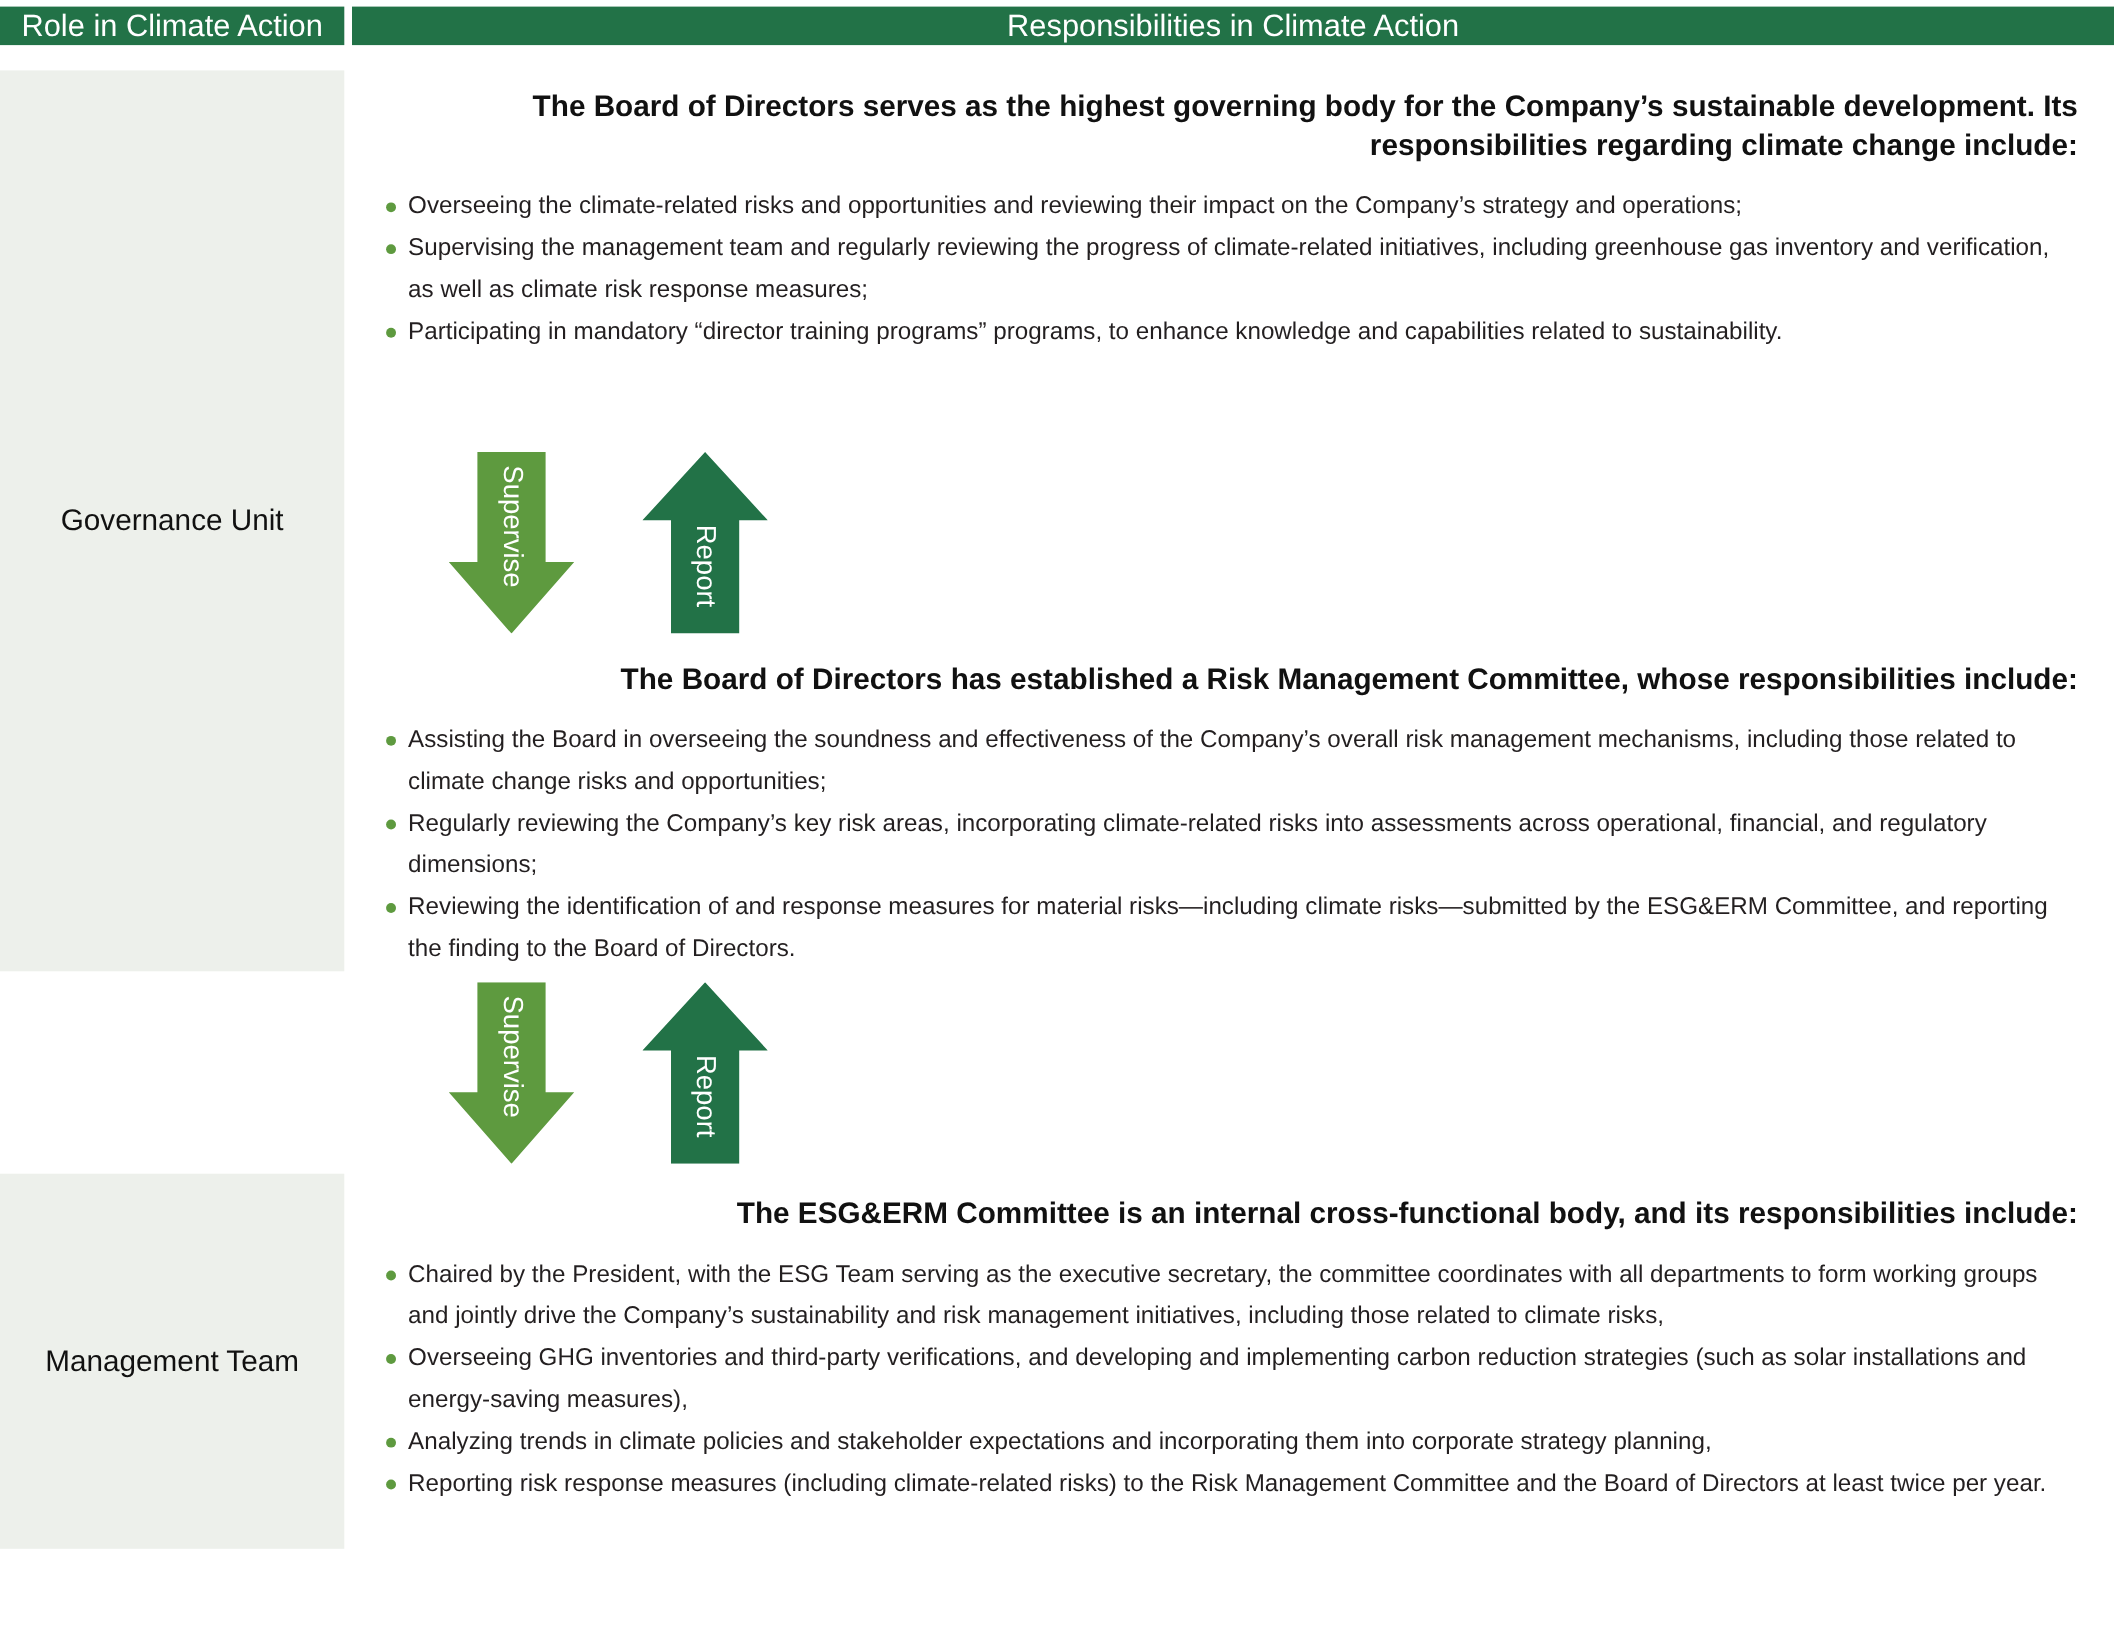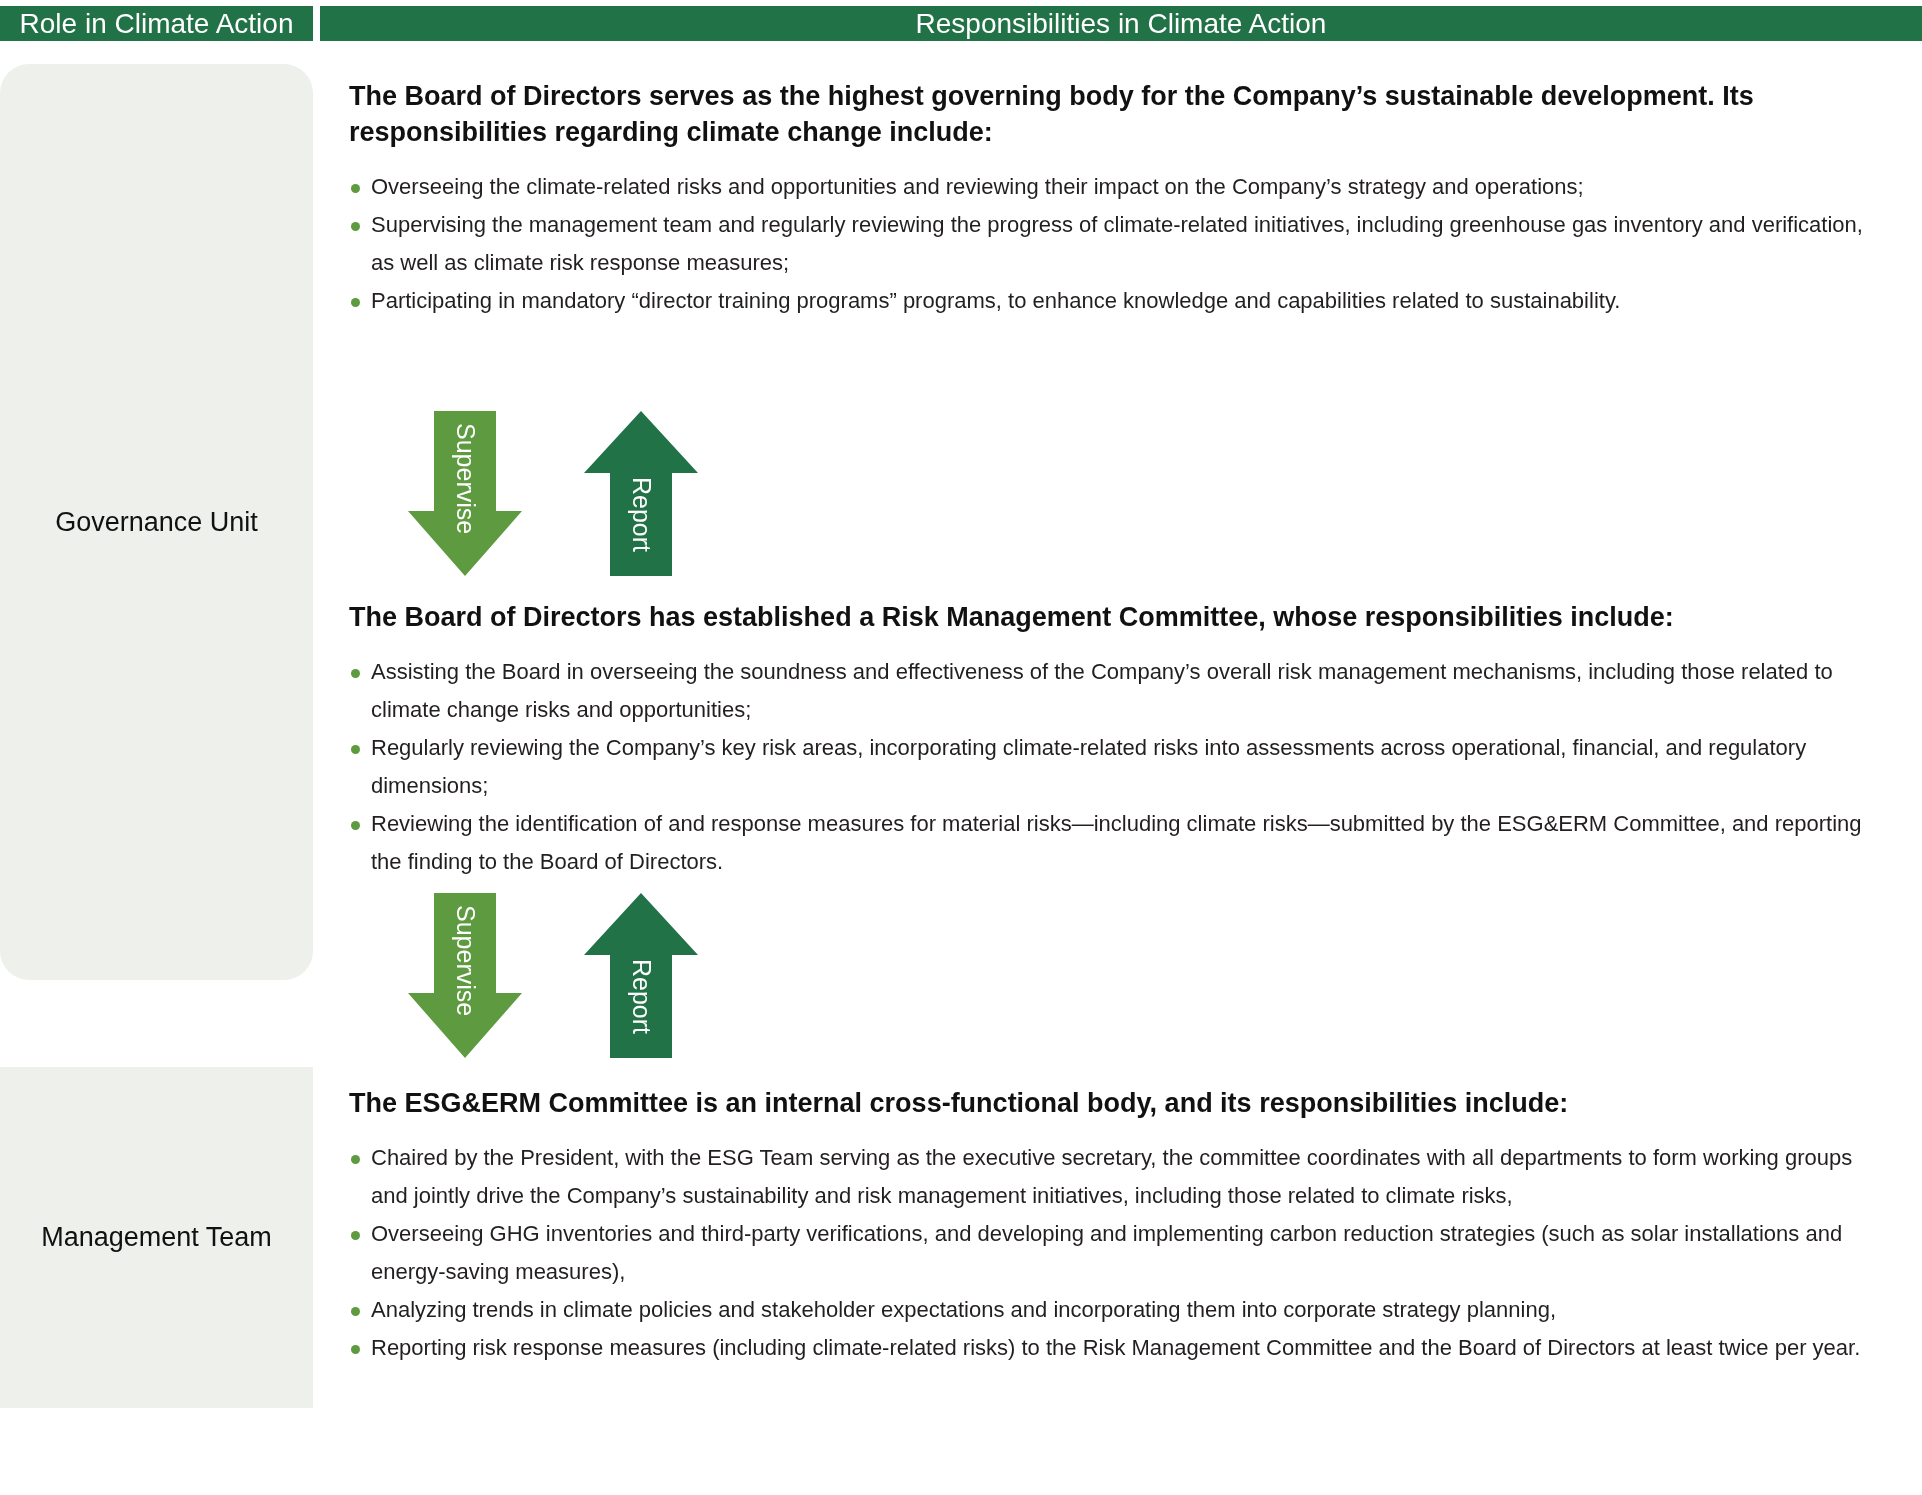--- a/index.html
+++ b/index.html
@@ -5,24 +5,24 @@
   html, body { margin:0; padding:0; background:#ffffff; }
   body { width:1922px; height:1495px; position:relative; overflow:hidden;
          font-family:"Liberation Sans", "DejaVu Sans", sans-serif; color:#231f20; }
   .hdr { position:absolute; top:6px; height:35px; background:#227247; color:#ffffff;
          font-size:28px; display:flex; align-items:center; justify-content:center; }
   .hdr-left { left:0; width:313px; }
   .hdr-right { left:320px; width:1602px;text-align:center; }
   .role-cell { position:absolute; left:0; width:313px; background:#edf0eb;
                display:flex; align-items:center; justify-content:center;
                font-size:27px; color:#111; }
-  .role-gov { top:64px; height:916px;border-radius:29px; }
+  .role-gov { top:64px; height:819px; }
   .role-mgmt { top:1067px; height:341px; }
   .block { position:absolute; left:349px; width:1540px; }
-  .block h2 { margin:0; font-size:27px; font-weight:bold; line-height:36px; color:#111; }
+  .block h2 { margin:0; font-size:27px; font-weight:bold; line-height:36px; color:#111;text-align:right; }
   .block ul { list-style:none; margin:18px 0 0 0; padding:0; }
   .block li { position:relative; padding-left:22px; font-size:22px; line-height:38px; color:#231f20; }
   .block li::before { content:""; position:absolute; left:2px; top:16px; width:9px; height:9px;
                       border-radius:50%; background:#5e9a3f; }
   .arrow { position:absolute; }
   .arrow svg { display:block; }
   .arrow-label { position:absolute; color:#ffffff; font-size:25px; white-space:nowrap;
                  writing-mode:vertical-rl; }
 </style>
 </head>

